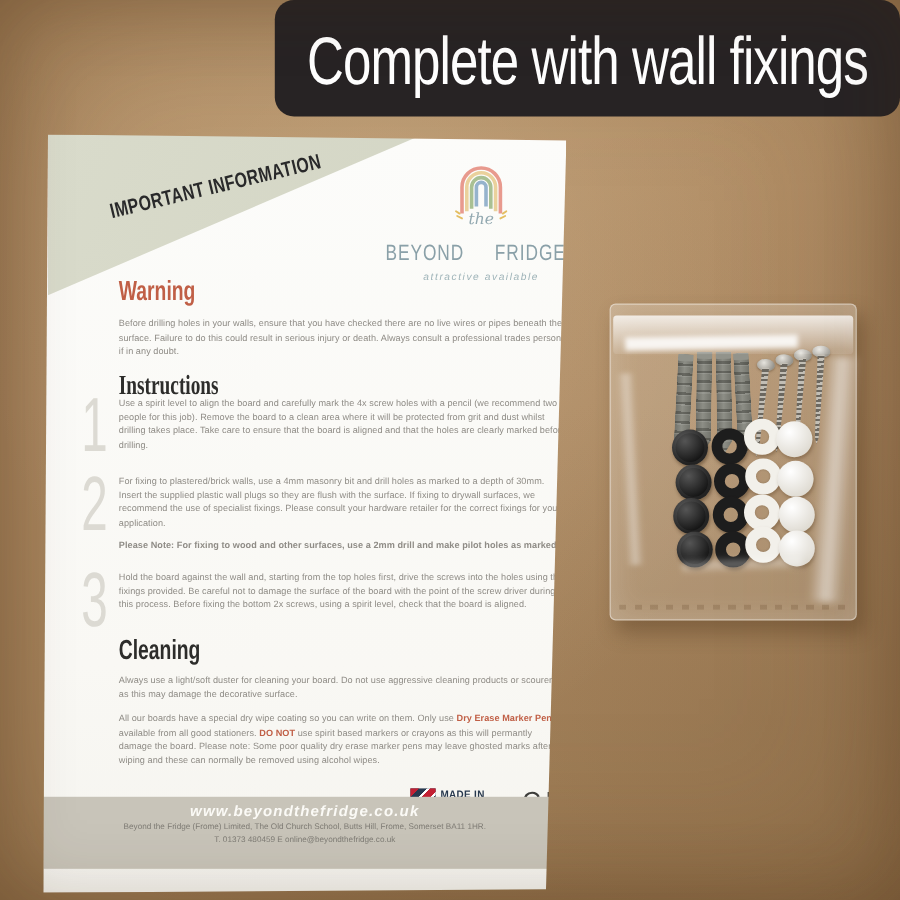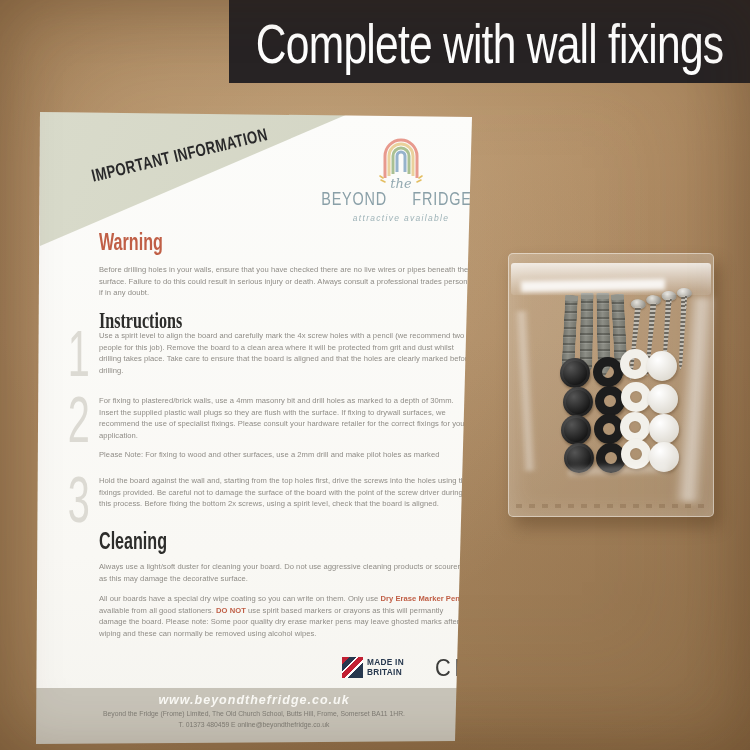--- a/index.html
+++ b/index.html
@@ -9,22 +9,22 @@
     background:
       radial-gradient(ellipse at 42% 30%, rgba(255,238,205,0.20), rgba(255,238,205,0) 55%),
       radial-gradient(ellipse at 85% 80%, rgba(60,35,10,0.18), rgba(60,35,10,0) 60%),
       linear-gradient(180deg, #b39067 0%, #b59169 45%, #a8865d 100%);
     box-shadow: inset 0 0 140px rgba(80,52,22,0.45);
   }
   .stage::after{ content:""; position:absolute; inset:0; pointer-events:none;
     box-shadow: inset 0 0 60px rgba(70,45,18,0.25); }
 
   
-  .banner { position:absolute; left:229px; top:0; width:521px; height:83px;
-    background:#272324; display:flex; align-items:center; justify-content:center; }
+  .banner { position:absolute; left:229px; top:0; width:521px; height:97px;
+    background:#272324; display:flex; align-items:center; justify-content:center;border-radius:16px; }
   .banner-text { color:#fff; font-size:56px; white-space:nowrap; font-weight:400;
     transform:scaleX(0.76); letter-spacing:-1px; padding-top:4px; }
 
   
   .paper { position:absolute; left:36px; top:112px; width:436px; height:632px;
     background:linear-gradient(180deg,#fcfcfa 0%, #f9f8f4 70%, #f5f4ef 100%);
     clip-path: polygon(4px 0px, 436px 5px, 419px 629px, 0px 632px);
     filter: drop-shadow(7px 10px 12px rgba(70,45,20,0.45));
   }
   .wedge { position:absolute; left:0; top:0; width:436px; height:632px;
@@ -35,21 +35,21 @@
   .ribbon span { display:inline-block; transform:scaleX(0.75); transform-origin:left center;
     font-size:17.5px; font-weight:bold; color:#29292a; letter-spacing:0.5px; }
 
   
   .logo { position:absolute; left:294px; top:22px; width:142px; text-align:center;
     color:#8aa0a8; }
   .rainbow-wrap { position:relative; width:44px; height:54px; margin:0 auto; }
   .logo-the { position:absolute; left:0; right:0; bottom:-3px; font-family:"DejaVu Serif", serif;
     font-style:italic; font-size:13px; color:#93a9b1; }
   .brand-row { display:flex; justify-content:center; align-items:flex-start; gap:4px;
-    margin-top:0; position:relative; }
+    margin-top:12px; position:relative; }
   .brand-word { display:inline-block; font-size:18.5px; letter-spacing:1px;
     transform:scaleX(0.78); color:#8aa0a8; }
   .brand-gap { width:18px; }
   .reg-mark { font-size:7px; color:#9db1b7; margin-left:1px; position:relative; top:-2px; }
   .tagline { font-style:italic; font-size:8.5px; letter-spacing:1.3px; color:#9eb3b8; margin-top:3px; }
 
   
   .h { position:absolute; left:63px; line-height:1.1; white-space:nowrap;text-align:right; }
   .h span { display:inline-block; transform:scaleX(0.70); transform-origin:left center;
     font-size:23px; font-weight:bold; color:#2d2d2b; letter-spacing:0px; }
@@ -66,21 +66,21 @@
   .flag-icon { width:21px; height:21px; background:
       linear-gradient(135deg, #c22033 18%, transparent 18%),
       linear-gradient(135deg, transparent 34%, #fff 34%, #fff 40%, #c22033 40%, #c22033 56%, #fff 56%, #fff 62%, transparent 62%);
     background-color:#27384e; }
   .mib-text { font-size:9px; font-weight:bold; color:#27384e; line-height:1.08;
     letter-spacing:0.3px; transform:scaleX(0.92); transform-origin:left center; }
   .ce-mark { position:absolute; left:399px; top:543px; font-size:23px; color:#3c3c3a;
     letter-spacing:4px; transform:scaleX(0.95); transform-origin:left center; }
 
   
-  .footer-band { position:absolute; left:0; right:0; top:576px; height:60px;
+  .footer-band { position:absolute; left:0; right:0; top:552px; height:60px;
     background:#c8c4b9; text-align:center; }
   .footer-url { font-style:italic; font-weight:bold; font-size:12.5px; color:#fbfaf6;
     letter-spacing:1px; margin-top:5px; }
   .footer-addr { font-size:6.8px; color:#7f7c75; line-height:1.55; margin-top:2px; }
 
   
   .bag { position:absolute; left:508px; top:253px; width:206px; height:264px; }
   .bag-body { position:absolute; inset:0; border-radius:5px;
     background: rgba(252,249,244,0.17);
     border:1px solid rgba(255,255,255,0.5);
@@ -169,21 +169,21 @@
 
     <div class="stepnum" style="top:214px;">
       <span>1</span>
     </div>
     <div class="body" style="top:218px;">Use a spirit level to align the board and carefully mark the 4x screw holes with a pencil (we recommend two people for this job). Remove the board to a clean area where it will be protected from grit and dust whilst drilling takes place. Take care to ensure that the board is aligned and that the holes are clearly marked before drilling.</div>
 
     <div class="stepnum" style="top:280px;">
       <span>2</span>
     </div>
     <div class="body" style="top:283px;">For fixing to plastered/brick walls, use a 4mm masonry bit and drill holes as marked to a depth of 30mm. Insert the supplied plastic wall plugs so they are flush with the surface. If fixing to drywall surfaces, we recommend the use of specialist fixings. Please consult your hardware retailer for the correct fixings for your application.</div>
-    <div class="body" style="top:337px;">Please Note:  For fixing to wood and other surfaces, use a 2mm drill and make pilot holes as marked</div>
+    <div class="body" style="top:337px;font-weight:bold;">Please Note:  For fixing to wood and other surfaces, use a 2mm drill and make pilot holes as marked</div>
 
     <div class="stepnum" style="top:360px;">
       <span>3</span>
     </div>
     <div class="body" style="top:363px;">Hold the board against the wall and, starting from the top holes first, drive the screws into the holes using the fixings provided. Be careful not to damage the surface of the board with the point of the screw driver during this process. Before fixing the bottom 2x screws, using a spirit level, check that the board is aligned.</div>
 
     <div class="h" style="top:417px;">
       <span>Cleaning</span>
     </div>
     <div class="body" style="top:449px;">Always use a light/soft duster for cleaning your board. Do not use aggressive cleaning products or scourers as this may damage the decorative surface.</div>

